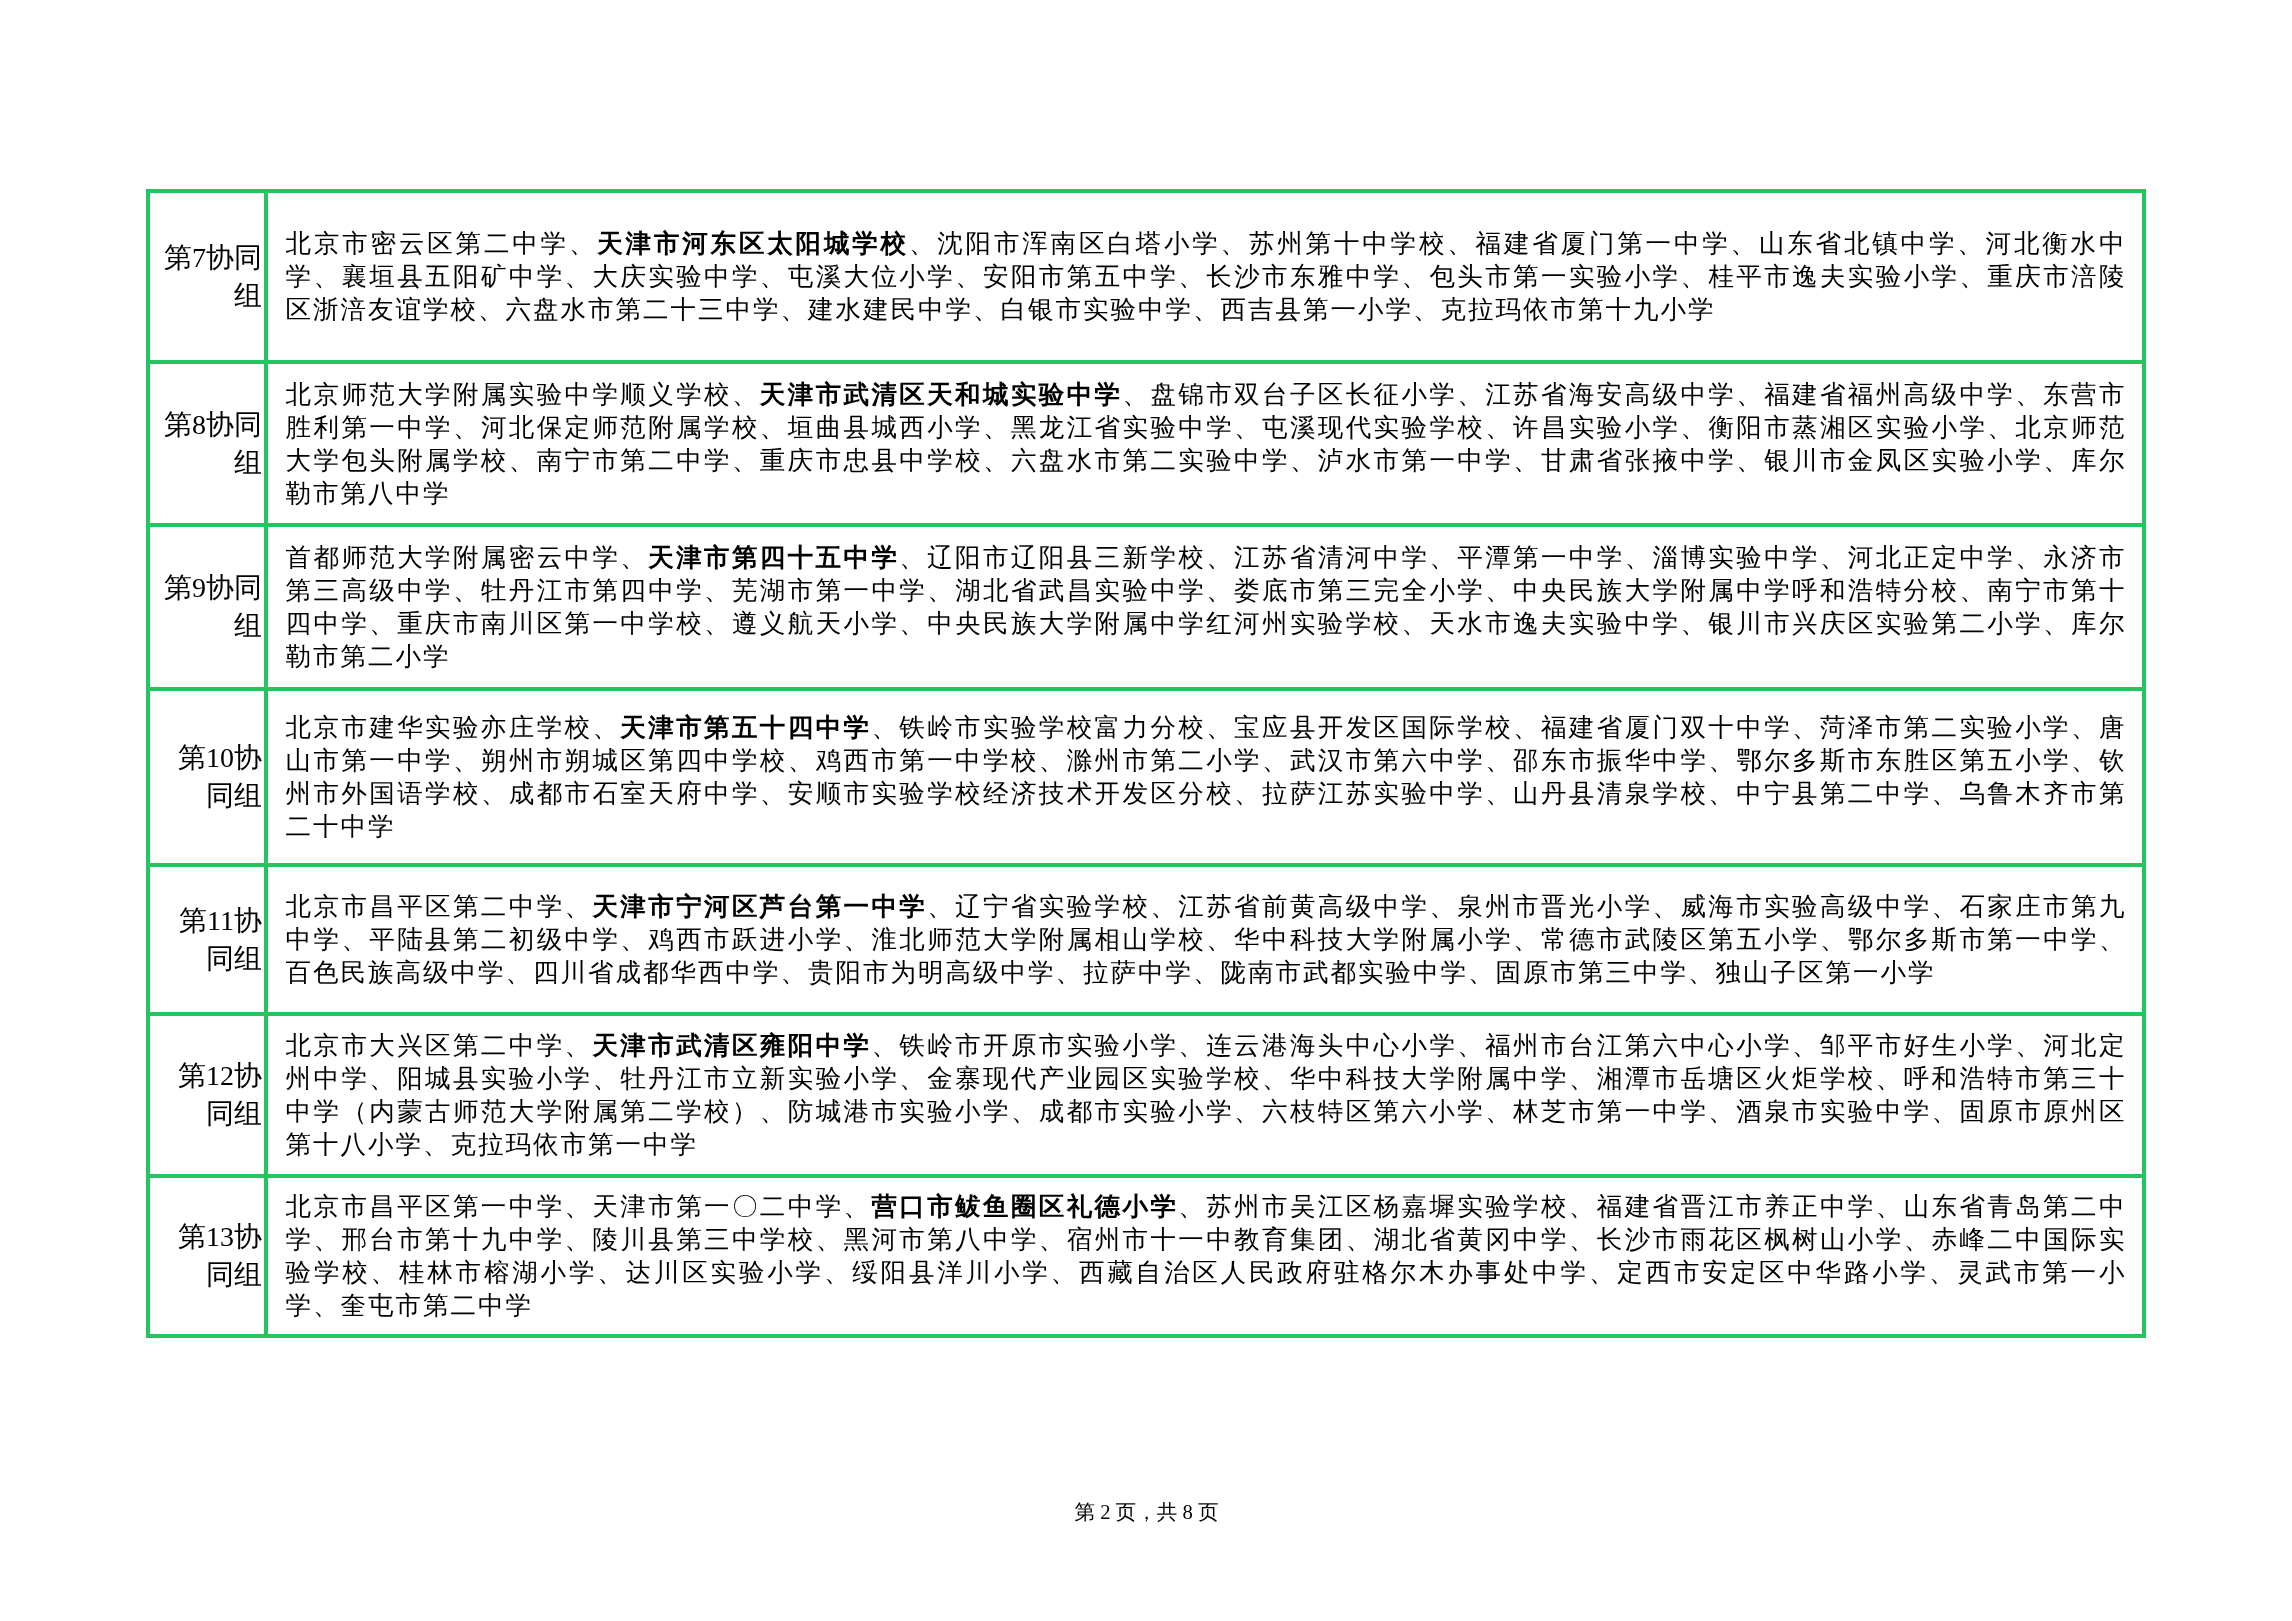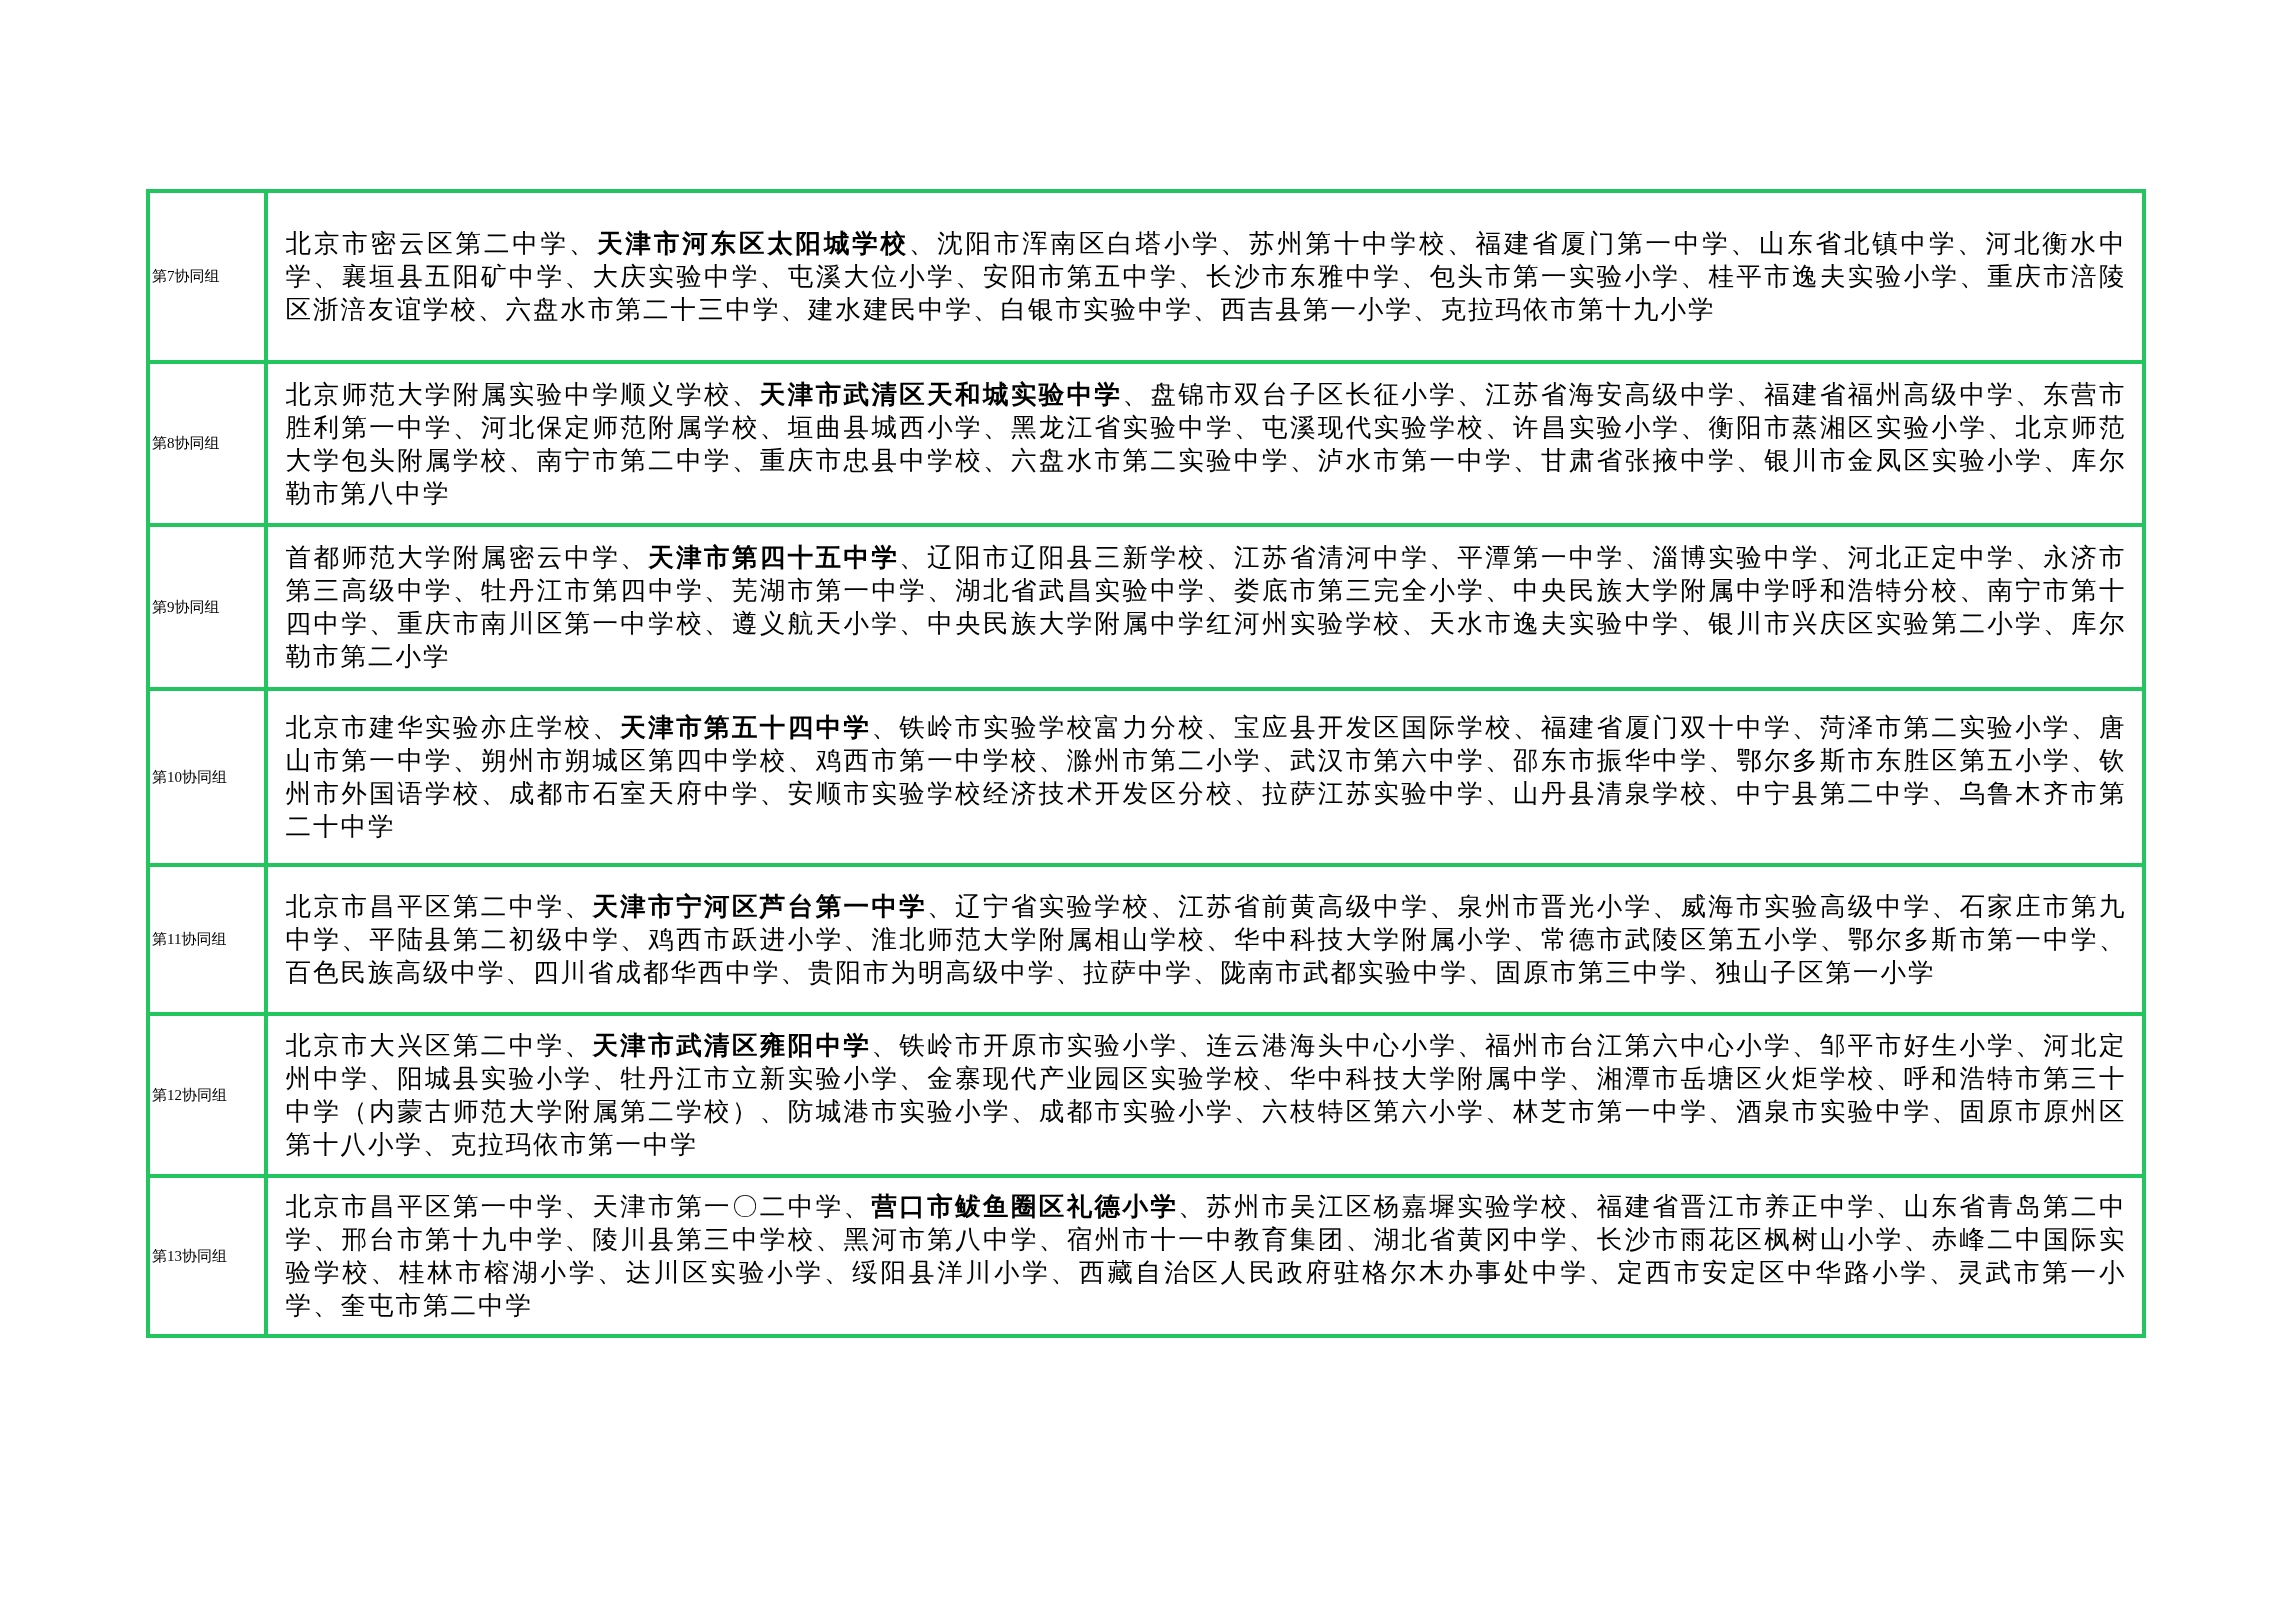--- a/index.html
+++ b/index.html
@@ -28,22 +28,22 @@
     border-collapse: collapse;
     table-layout: fixed;
     border: 3.9px solid #000000;
   }
   table.groups td {
     border: 4px solid #22c55e;
     vertical-align: middle;
   }
   td.label-cell {
     width: 110px;
-    text-align: left;
-    font-size: 15px;
+    text-align: right;
+    font-size: 28px;
     padding: 2px;
     letter-spacing: 0px;
     margin-top: 44px;
   }
   td.schools-cell {
     font-size: 25.5px;
     line-height: 33px;
     letter-spacing: 2px;
     text-align: justify;
     text-justify: inter-character;
@@ -118,15 +118,16 @@
 
   <tr>
     <td class="label-cell">
       <span>第13协同组</span>
     </td>
     <td class="schools-cell"><span>北京市昌平区第一中学</span>、<span>天津市第一〇二中学</span>、<span class="bold">营口市鲅鱼圈区礼德小学</span>、<span>苏州市吴江区杨嘉墀实验学校</span>、<span>福建省晋江市养正中学</span>、<span>山东省青岛第二中学</span>、<span>邢台市第十九中学</span>、<span>陵川县第三中学校</span>、<span>黑河市第八中学</span>、<span>宿州市十一中教育集团</span>、<span>湖北省黄冈中学</span>、<span>长沙市雨花区枫树山小学</span>、<span>赤峰二中国际实验学校</span>、<span>桂林市榕湖小学</span>、<span>达川区实验小学</span>、<span>绥阳县洋川小学</span>、<span>西藏自治区人民政府驻格尔木办事处中学</span>、<span>定西市安定区中华路小学</span>、<span>灵武市第一小学</span>、<span>奎屯市第二中学</span></td>
   </tr>
 </tbody>
   </table>
 
+  <div class="footer">第 2 页，共 8 页</div>
 
 </div>
 
 
 </body></html>

